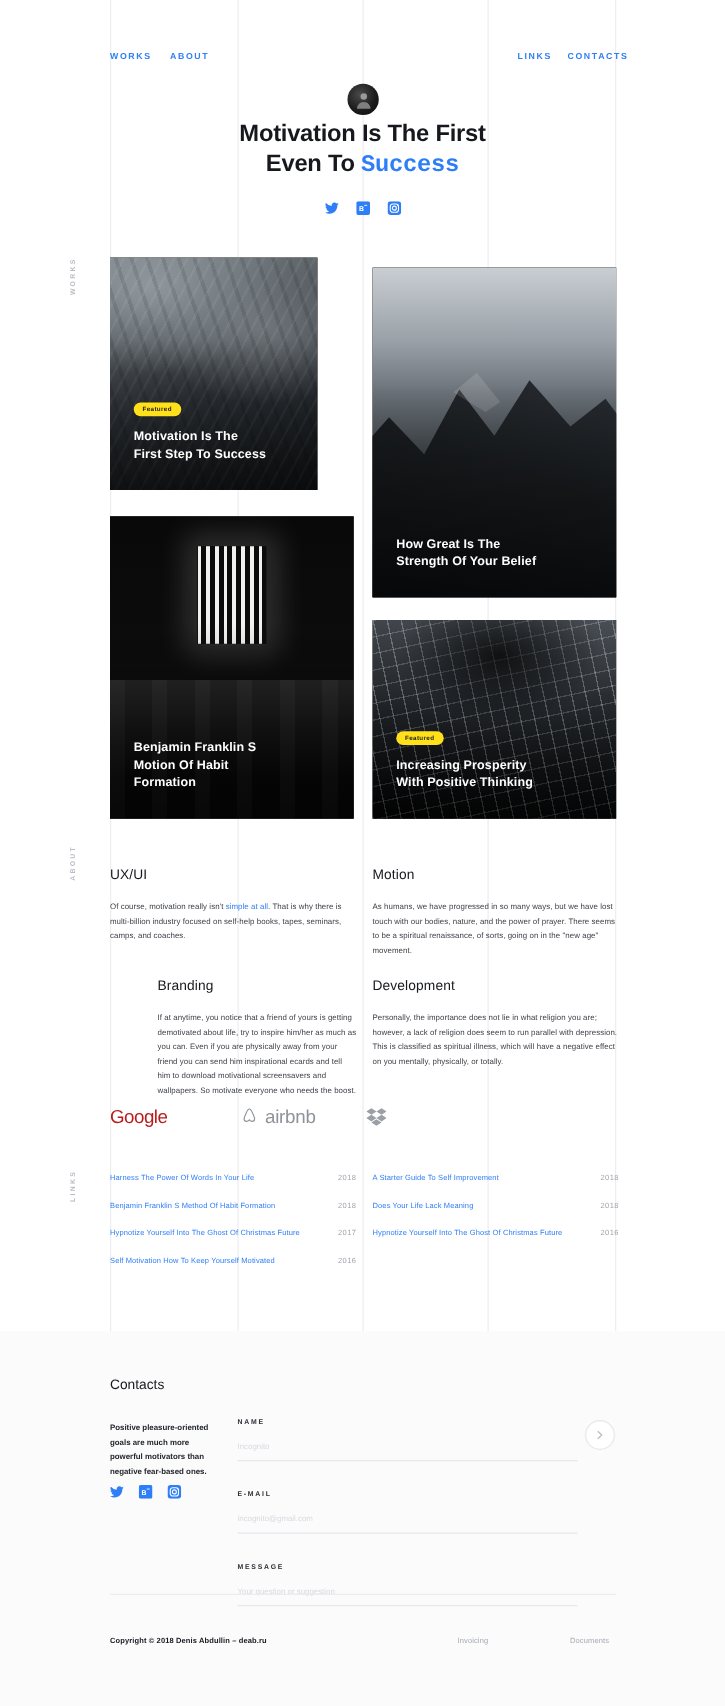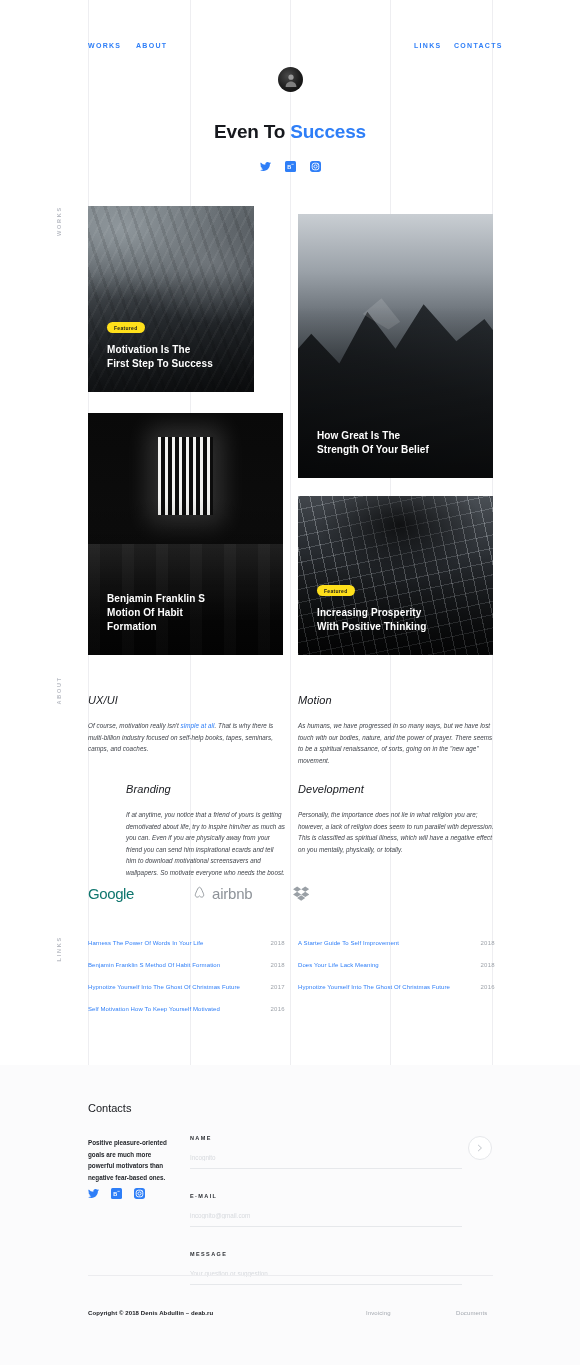--- a/index.html
+++ b/index.html
@@ -41,21 +41,21 @@
     display: flex; align-items: center; justify-content: center;
     overflow: hidden;
   }
   .logo-badge svg { display: block; }
   
   .hero { position: absolute; top: 96px; left: 0; width: 580px; text-align: center; }
   .hero h1 {
     font-size: 19px; line-height: 24px; font-weight: bold;
     letter-spacing: -0.2px; color: #16181d;
   }
-  .hero h1 .accent { color: #2e7ef7; }
+  .hero h1 .accent { color: #2e7ef7; font-family: Liberation Mono, monospace; }
   .hero-social {
     margin-top: 17px; display: flex; justify-content: center; gap: 14px;
   }
   .sicon { width: 11px; height: 11px; display: block; cursor: pointer; }
   .sicon svg { display: block; }
   
   .vlabel {
     position: absolute; left: 56px;
     font-size: 5.5px; letter-spacing: 1.8px; font-weight: bold;
     color: #b9bcc4;
@@ -131,33 +131,33 @@
     content:""; position:absolute; inset:0;
     background:
       repeating-linear-gradient(78deg, rgba(225,230,235,0.30) 0 1px, rgba(0,0,0,0) 1px 11px),
       repeating-linear-gradient(168deg, rgba(215,222,229,0.22) 0 1px, rgba(0,0,0,0) 1px 13px);
   }
   .art-bldg::after {
     content:""; position:absolute; inset:0;
     background: radial-gradient(ellipse 60% 48% at 52% 18%, rgba(0,0,0,0.72) 0%, rgba(0,0,0,0) 70%);
   }
   
-  .about-block { position: absolute; width: 197px; font-style: italic; }
+  .about-block { position: absolute; width: 197px; }
   .about-block h2 {
     font-size: 11px; font-weight: normal; color: #16181d;
     letter-spacing: 0.1px; margin-bottom: 14px;
   }
   .about-block p {
     font-size: 6.3px; line-height: 11.5px; color: #3b3f46; letter-spacing: 0.05px;
   }
   .about-block p a { color: #2e7ef7; text-decoration: none; }
   
   .clients { position: absolute; left: 88px; top: 874px; width: 405px; height: 38px; }
   .client { position: absolute; top: 0; height: 38px; display: flex; align-items: center; gap: 6px; color: #8e9399; }
-  .client-google { left: 0; font-size: 15px; letter-spacing: -0.4px; color: #0f766e; }
+  .client-google { left: 0; font-size: 15px; letter-spacing: -0.4px; color: #b91c1c; }
   .client-airbnb { left: 105px; font-size: 15px; letter-spacing: -0.2px; }
   .client-dropbox { left: 205px; }
   
   .linklist { position: absolute; width: 197px; }
   .linkrow {
     display: flex; align-items: baseline; justify-content: space-between;
     height: 22px; cursor: pointer;
   }
   .linkrow .t { font-size: 6px; color: #2e7ef7; letter-spacing: 0.1px; }
   .linkrow .y { font-size: 6px; color: #9ea3aa; letter-spacing: 0.3px; }
@@ -231,21 +231,21 @@
     <div class="logo-badge">
       <svg width="16" height="16" viewBox="0 0 16 16" aria-hidden="true">
         <circle cx="8" cy="5.2" r="2.6" fill="#9a9a9a"></circle>
         <path d="M2.6 15c0-3.1 2.4-5.4 5.4-5.4s5.4 2.3 5.4 5.4z" fill="#7e7e7e"></path>
       </svg>
     </div>
   </div>
 
   <div class="hero">
     <h1>
-      <br>
+      <span>Motivation Is The First</span><br>
       <span>Even To </span><span class="accent">Success</span>
     </h1>
     <div class="hero-social">
       <span class="sicon">
         <svg width="11" height="11" viewBox="0 0 16 16">
             <path fill="#2e7ef7" d="M16 3.04c-.6.26-1.23.44-1.9.52a3.3 3.3 0 0 0 1.45-1.83c-.64.38-1.35.65-2.1.8a3.28 3.28 0 0 0-5.6 3A9.32 9.32 0 0 1 1.1 2.1a3.28 3.28 0 0 0 1.02 4.38c-.54-.02-1.05-.17-1.49-.41v.04c0 1.59 1.13 2.92 2.63 3.22-.28.07-.56.11-.86.11-.21 0-.42-.02-.62-.06a3.29 3.29 0 0 0 3.07 2.28A6.59 6.59 0 0 1 0 13.03 9.29 9.29 0 0 0 5.03 14.5c6.04 0 9.34-5 9.34-9.34l-.01-.42A6.6 6.6 0 0 0 16 3.04z"></path>
           </svg>
       </span>
       <span class="sicon">
         <svg width="11" height="11" viewBox="0 0 16 16">

